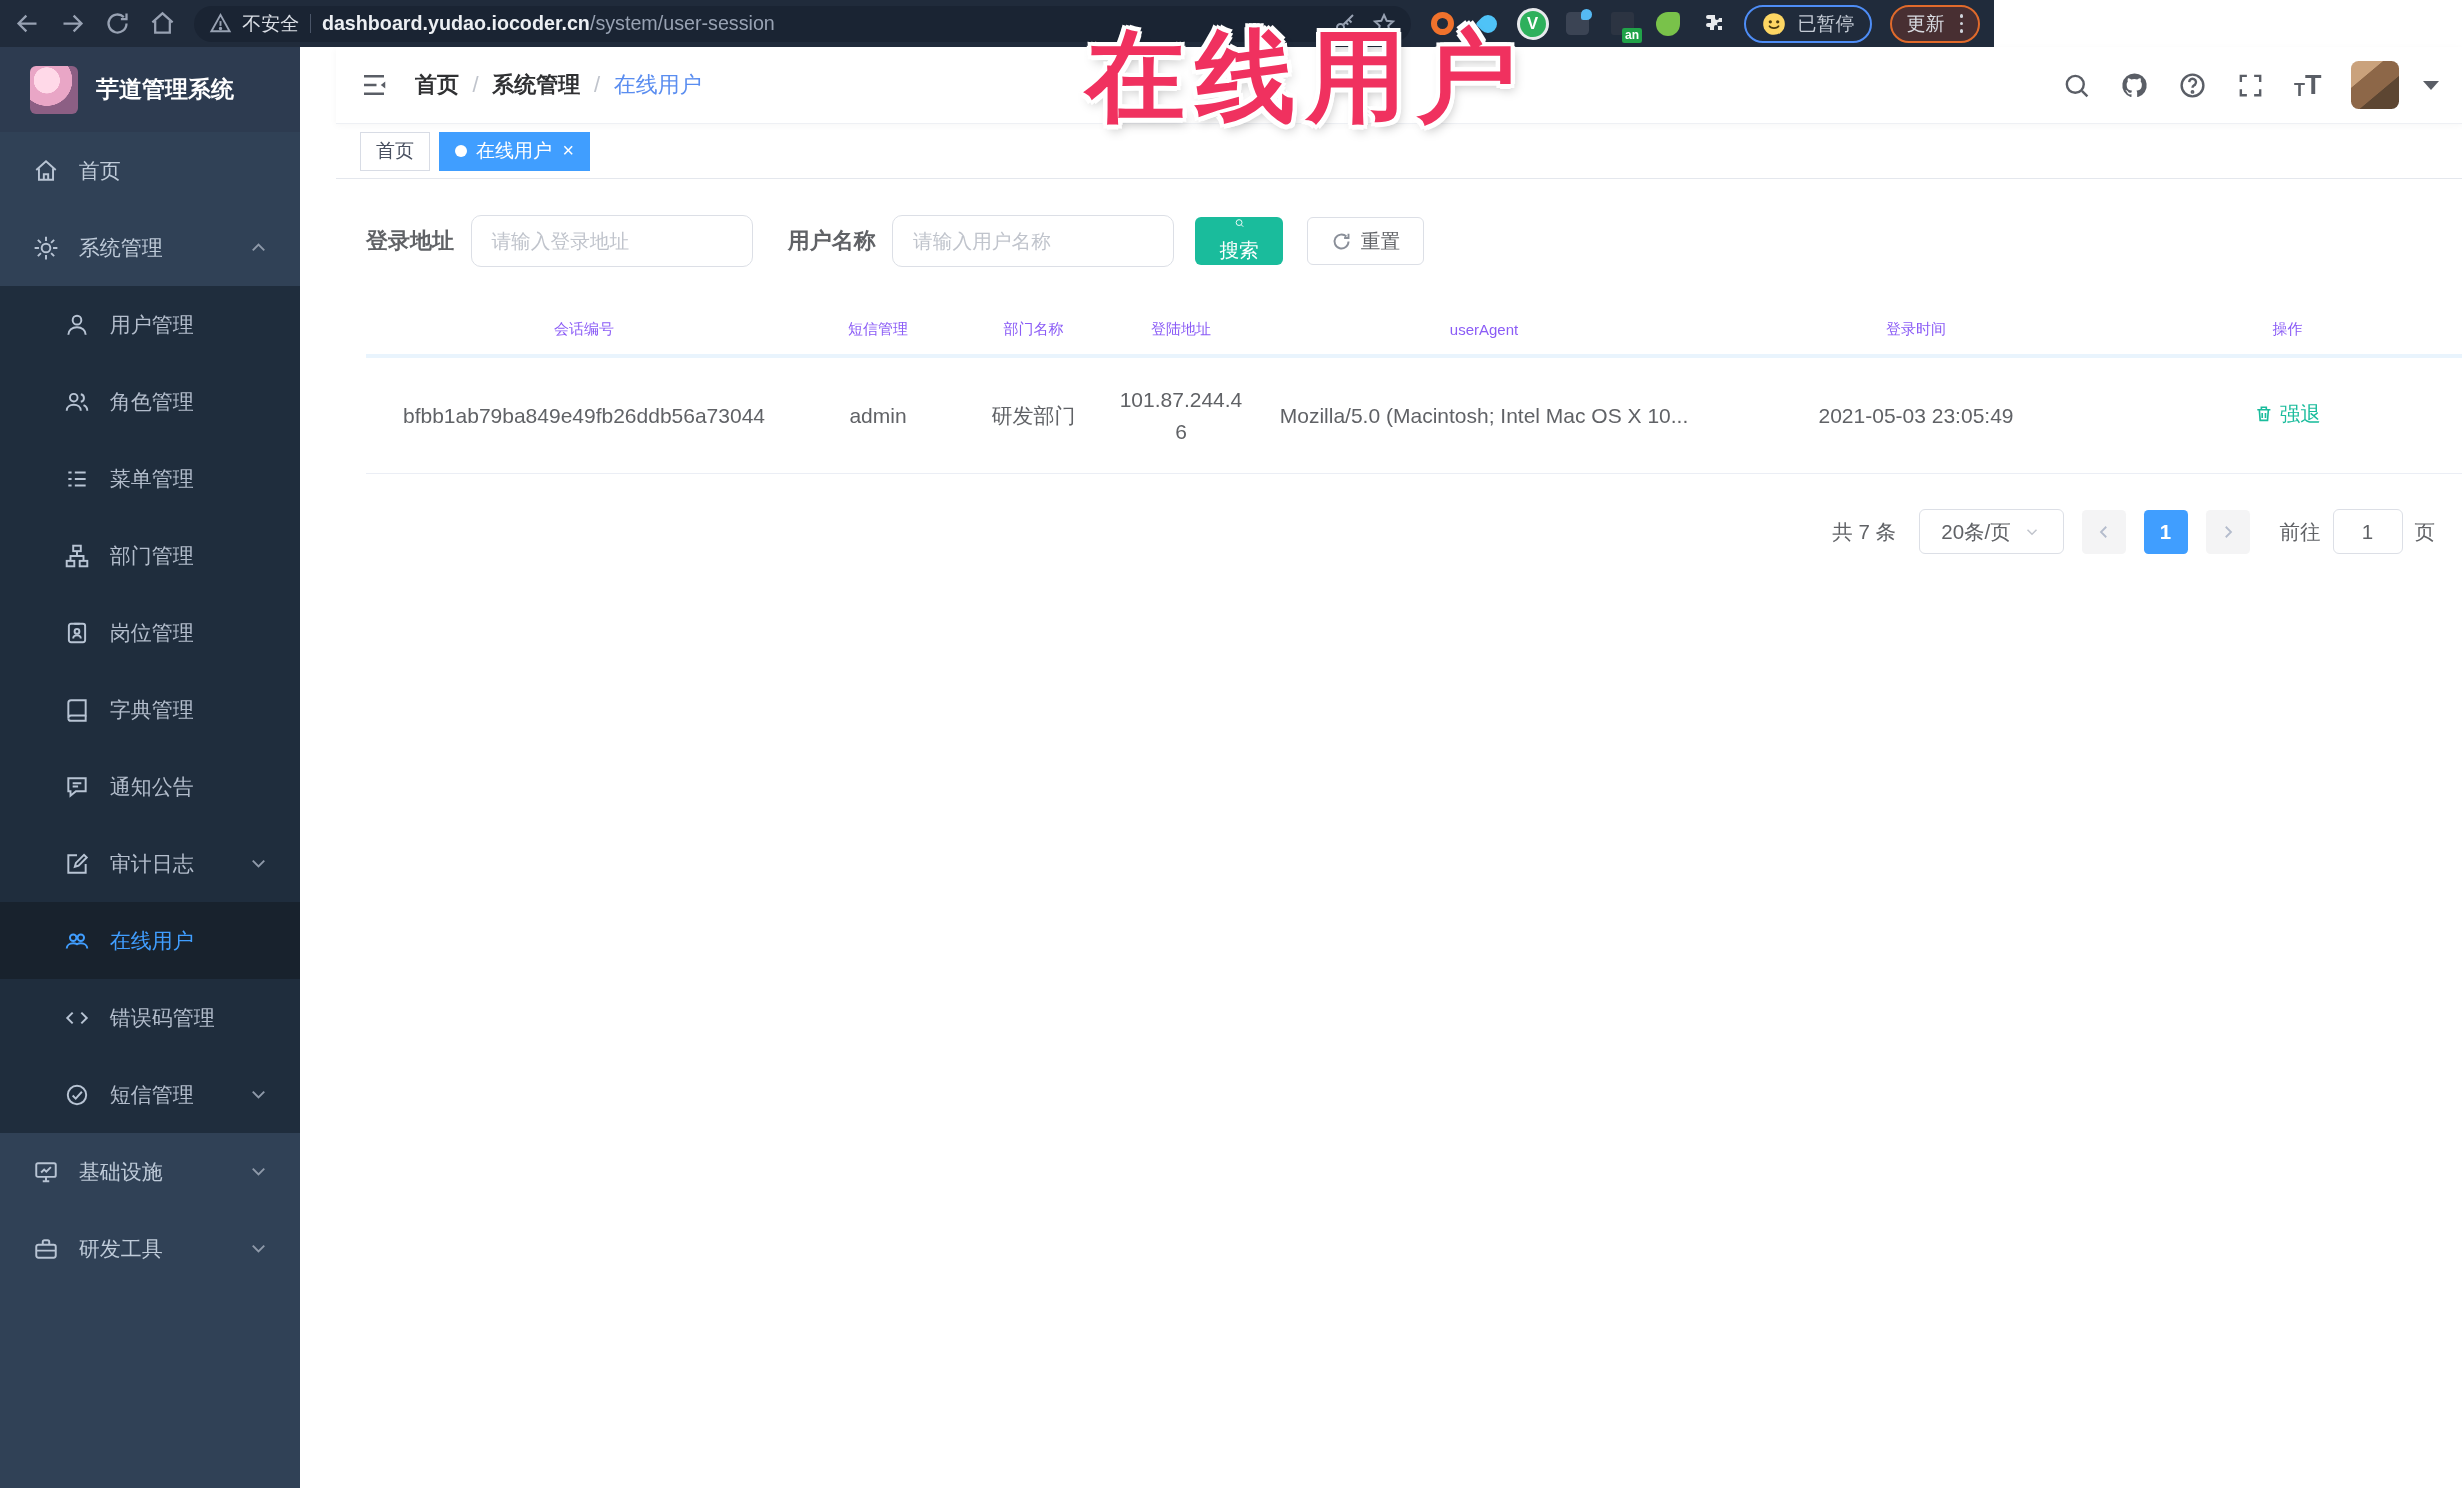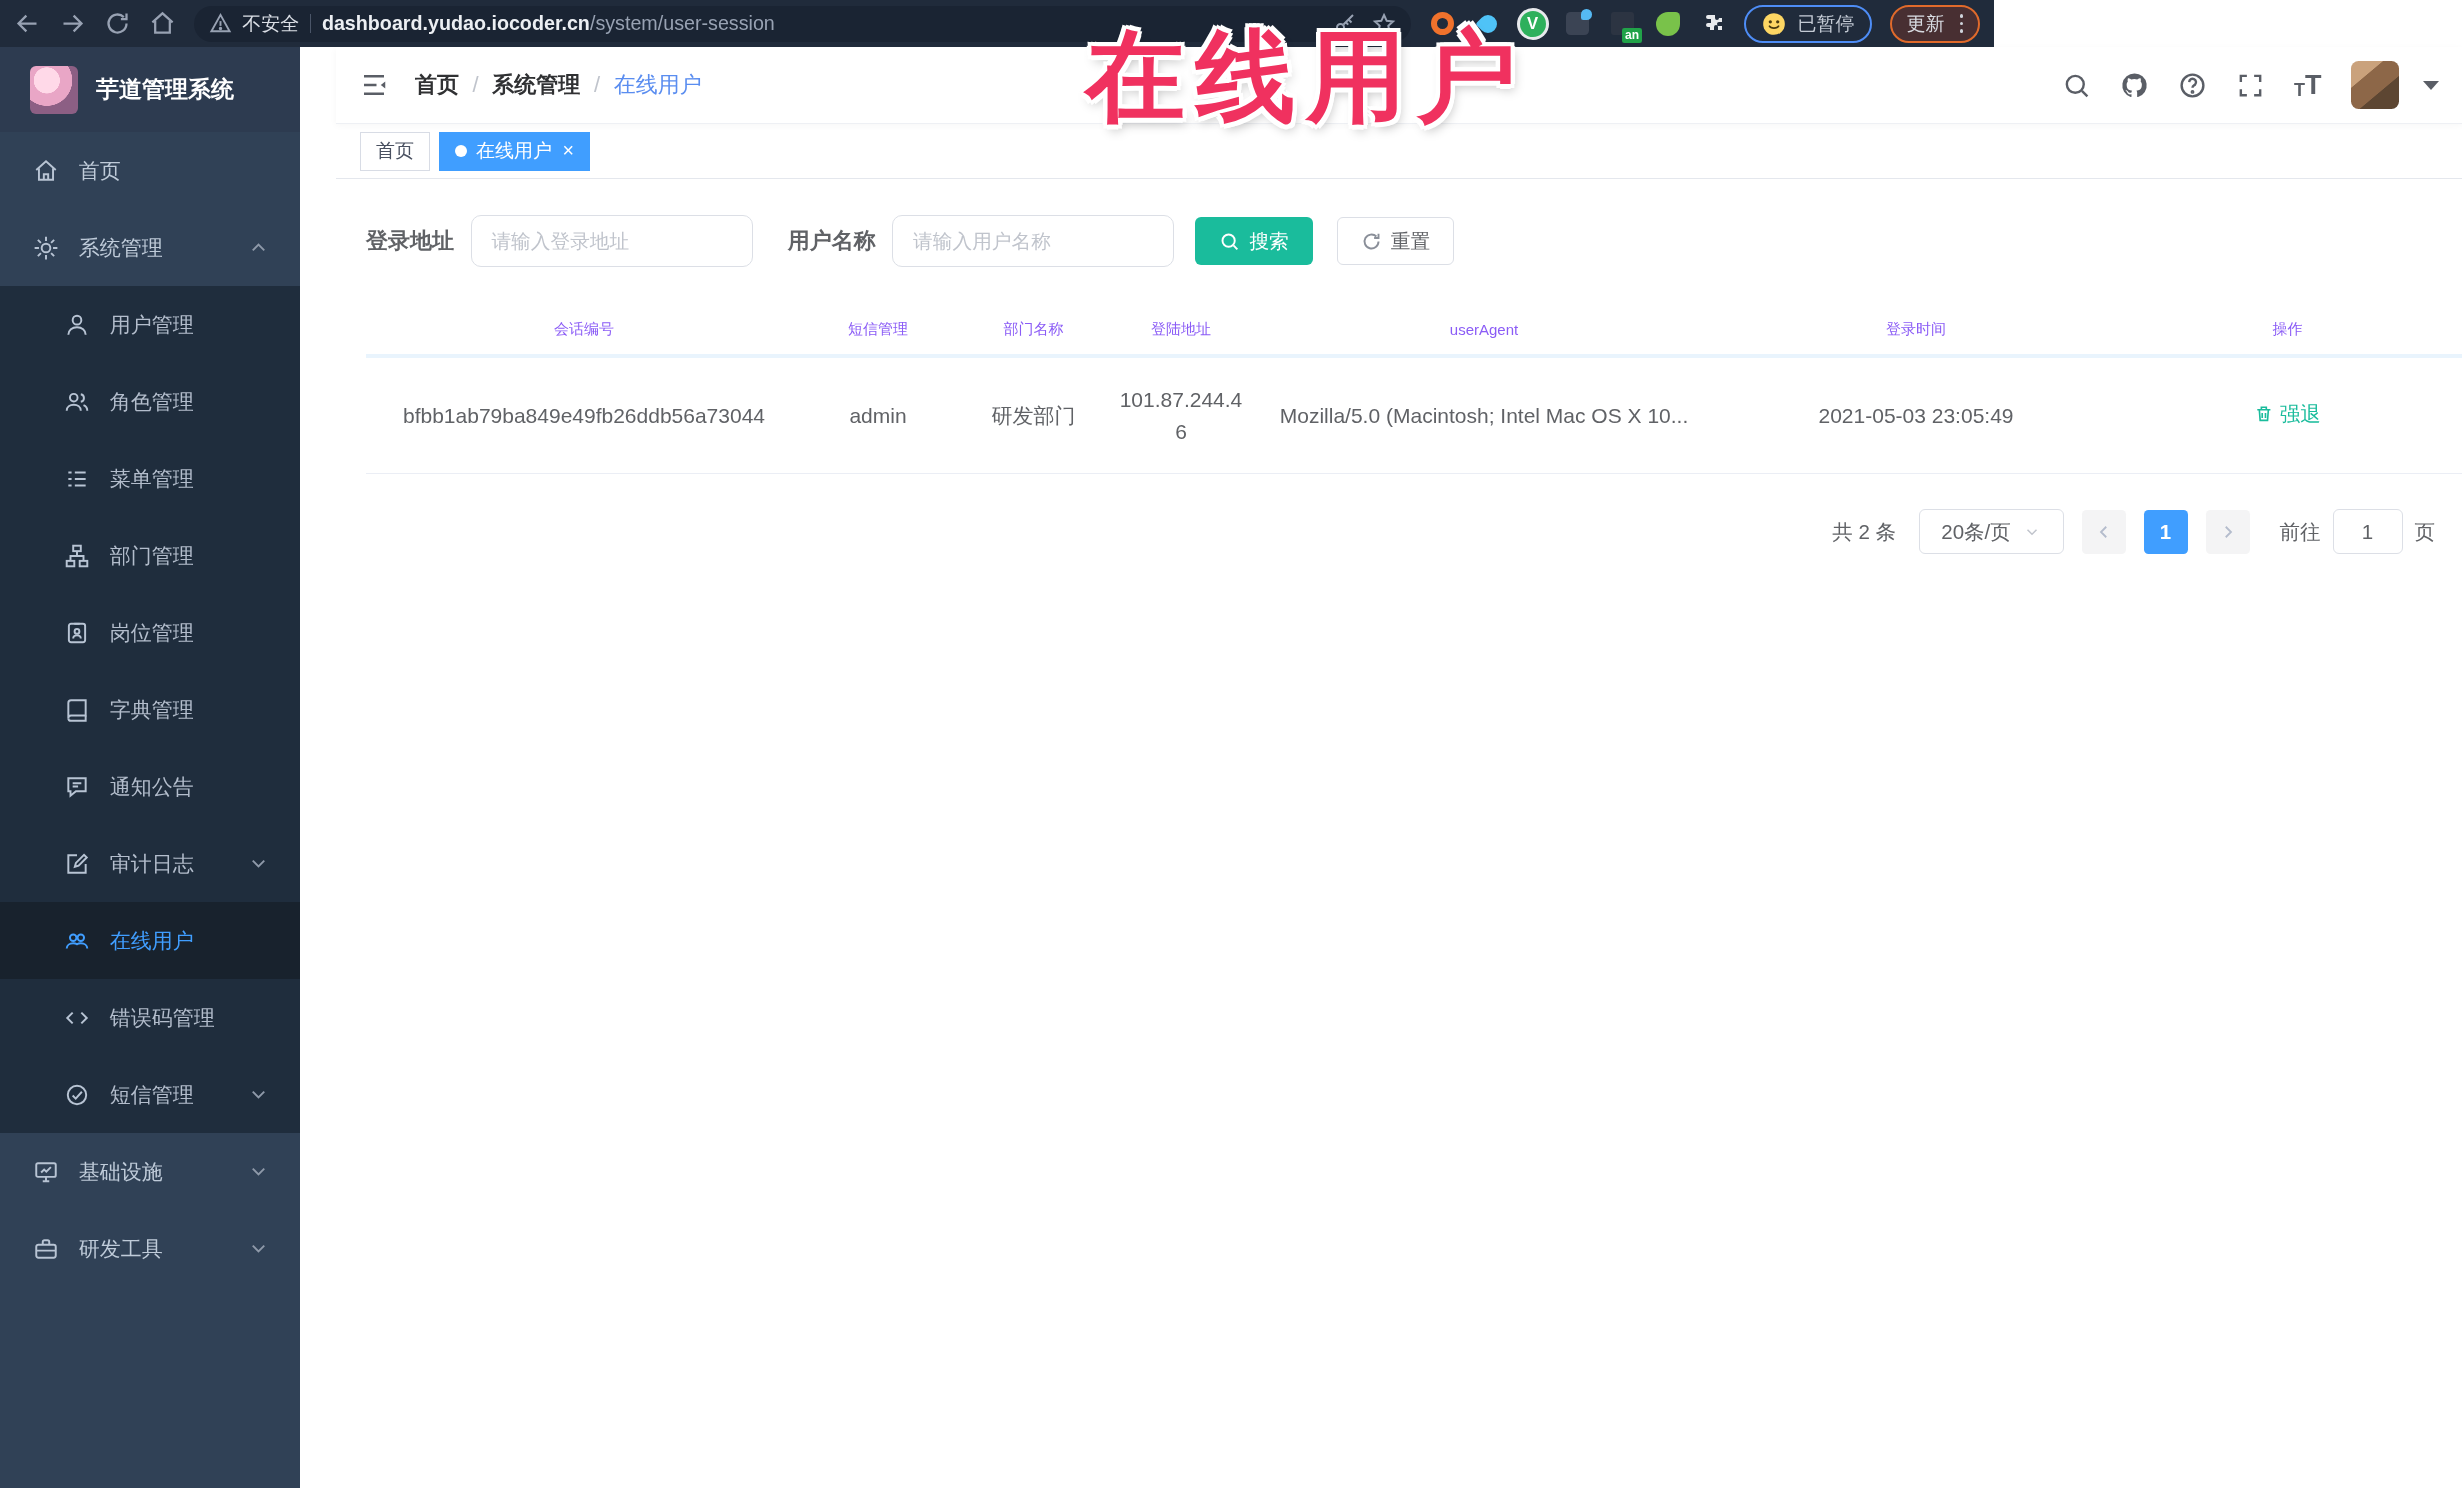--- a/index.html
+++ b/index.html
@@ -88,21 +88,21 @@
   
   .content { flex:1 1 auto; padding:27px 27px 0 30px; position:relative; }
   .filter-row { display:flex; align-items:center; margin-top:9px; }
   .f-label { font-size:22px; font-weight:bold; color:#606266; margin-right:16.7px; white-space:nowrap; }
   .f-input { width:282px; height:52px; border:1.5px solid #dcdfe6; border-radius:10px; padding:0 19.7px; font-size:19.7px;
     color:#606266; outline:none; font-family:"Liberation Sans",sans-serif; }
   .f-input::placeholder { color:#c0c4cc; }
   .gap40 { width:35px; }
   .btn { height:48px; border-radius:6px; display:flex; align-items:center; gap:9px; padding:0 23px; font-size:19.7px;
     cursor:pointer; border:1.5px solid transparent; white-space:nowrap; }
-  .btn-search { background:#1abc9c; color:#fff; margin-left:21px; }
+  .btn-search { background:#1abc9c; color:#fff; margin-left:21px;flex-direction:column; }
   .btn-reset { background:#fff; color:#606266; border-color:#dcdfe6; margin-left:24px; }
   .btn svg { width:21px; height:21px; }
 
   
   table.data { width:100%; border-collapse:collapse; margin-top:38px; table-layout:fixed; }
   table.data th { font-size:15px; color:#8b5cf6; font-weight:normal; padding:15px 4.5px; text-align:center;
     border-bottom:4.5px solid #e9f4fd; }
   table.data td { font-size:21px; color:#606266; padding:26px 4.5px; text-align:center; border-bottom:1.5px solid #ebeef5;
     word-break:break-all; line-height:1.5; }
   .action-link { color:#1abc9c; display:inline-flex; align-items:center; gap:6px; cursor:pointer; font-size:20.5px; }
@@ -530,21 +530,21 @@
                     <path d="M4 7h16M9 7V4h6v3M6.5 7l1 13h9l1-13M10 11v6M14 11v6"></path>
                   </svg>
                 <span>强退</span>
               </span>
             </td>
           </tr>
         </tbody>
       </table>
 
       <div class="pagination">
-        <span class="pg-total">共 2 条</span>
+        <span class="pg-total">共 7 条</span>
         <span class="pg-size">
           <span>20条/页</span>
           <span class="chev">
             <svg viewBox="0 0 24 24" fill="none" stroke="currentColor" stroke-width="2">
                 <path d="M6 9l6 6 6-6"></path>
               </svg>
             </span>
         </span>
         <span class="pg-btn">
           <svg viewBox="0 0 24 24" fill="none" stroke="currentColor" stroke-width="2.4">

